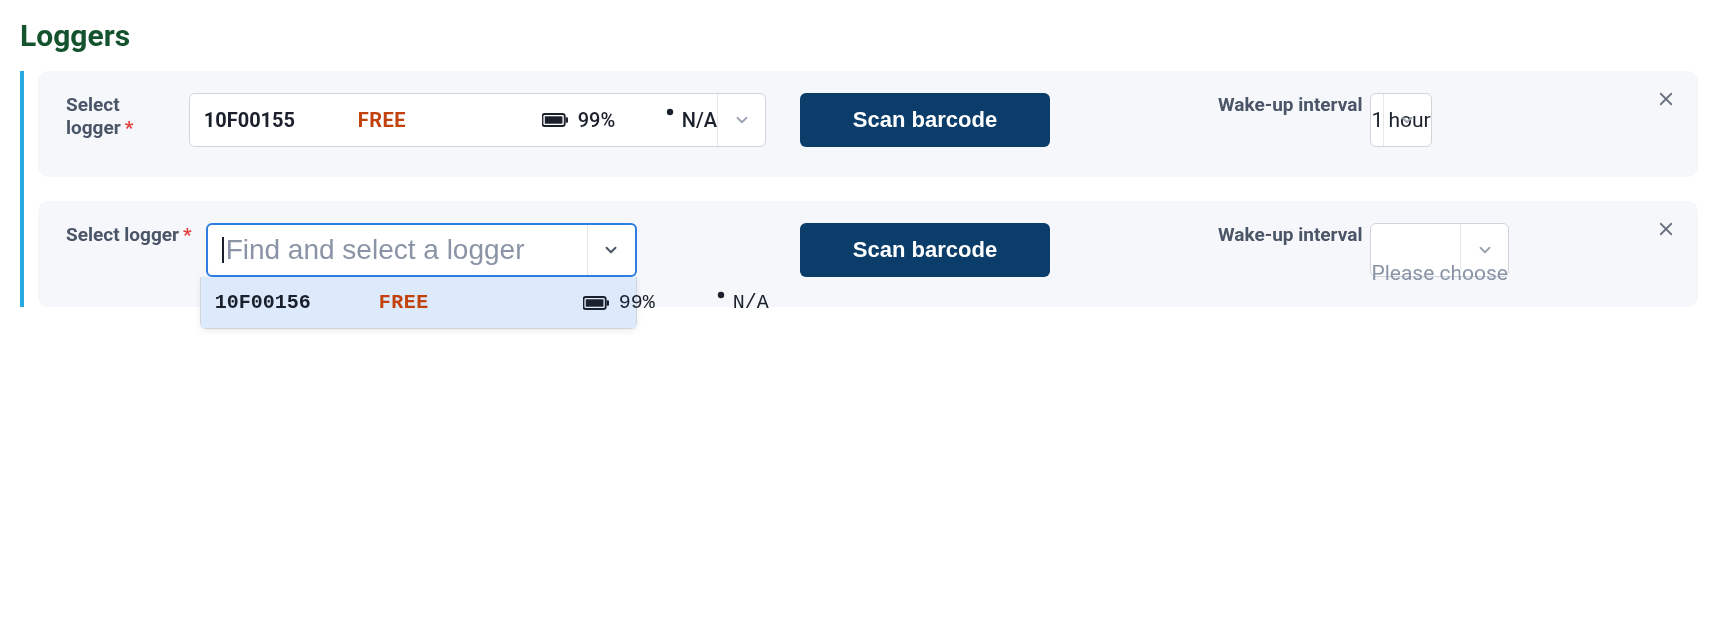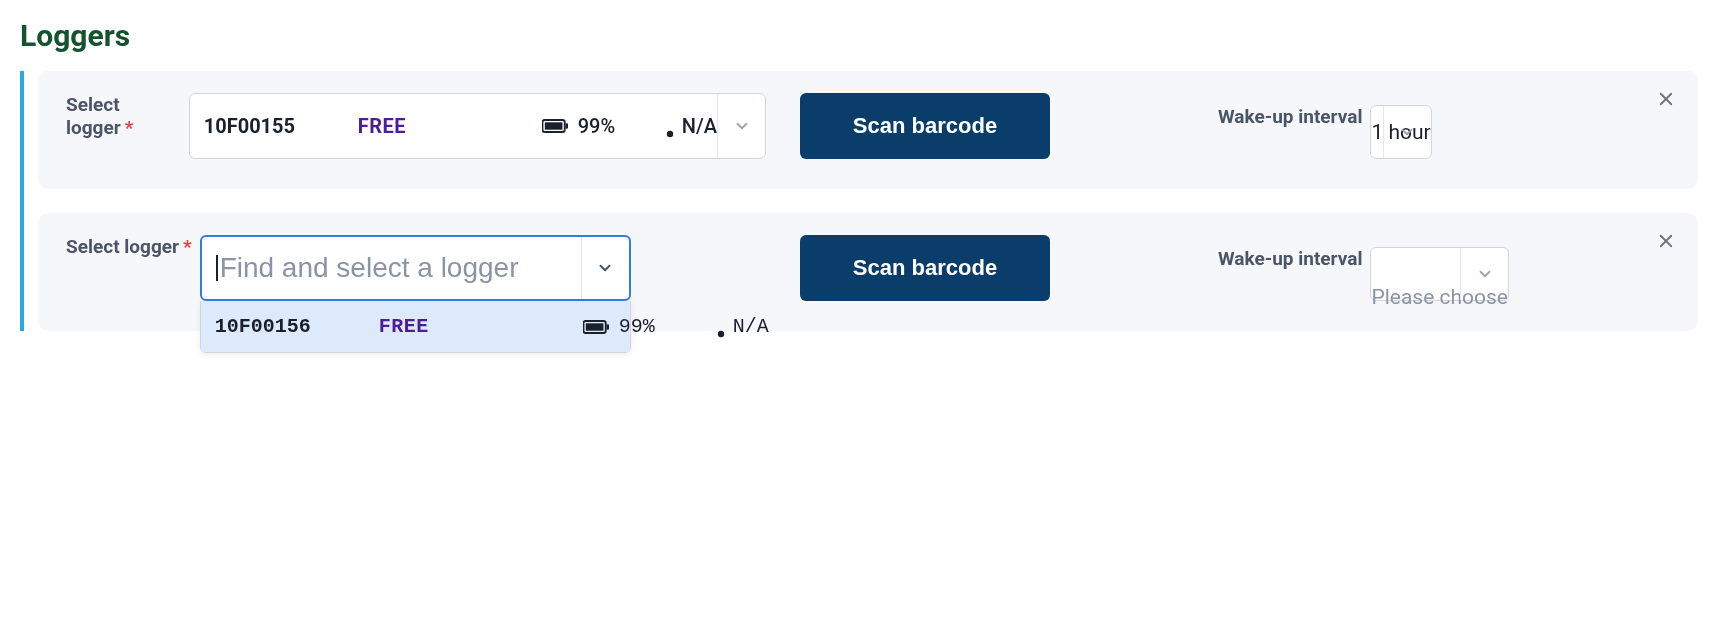--- a/index.html
+++ b/index.html
@@ -65,55 +65,56 @@
     font-size: 19px;
     font-weight: 700;
     color: #4a5568;
     margin-bottom: 4px;
   }
   .req { color: #e53e3e; margin-left:4px; }
   .select-box {
     background: #fff;
     border: 1px solid #d1d5db;
     border-radius: 6px;
-    height: 66px;
+    height: 54px;
     display: flex;
     align-items: center;
     padding: 0 0 0 14px;
     position: relative;
+    margin-left: 6px;
   }
   .select-box.focused {
     border: 2px solid #2f7de1;
   }
   .sel-value { flex:1; display:flex; align-items:center; gap: 14px; font-size:20px; }
   .sel-id { font-weight:700; color:#1a202c; flex:0 0 140px; }
-  .sel-status { color:#4c1d95; font-weight:700; flex:0 0 170px; letter-spacing:0.5px; }
+  .sel-status { color:#c2410c; font-weight:700; flex:0 0 170px; letter-spacing:0.5px; }
   .sel-batt { display:flex; align-items:center; gap:10px; color:#1a202c; font-weight:500; flex:0 0 110px; }
-  .sel-sig { display:flex; align-items:flex-end; gap:8px; color:#1a202c; font-weight:500; }
+  .sel-sig { display:flex; align-items:flex-start; gap:8px; color:#1a202c; font-weight:500; }
   .caret-wrap {
     width: 48px; height: 100%;
     border-left: 1px solid #e5e7eb;
     display:flex; align-items:center; justify-content:center;
     color:#9ca3af;
   }
   .placeholder-input {
     flex:1;
     border:none; outline:none;
     font-size: 28px;
     color:#1a202c;
     background:transparent;
     height:100%;
   }
   .placeholder-input::placeholder { color:#8a94a6; }
   .scan-btn {
     background:#0b3d6b;
     color:#fff;
     border:none;
     border-radius:6px;
-    height:66px;
+    height:54px;
     font-size:22px;
     font-weight:700;
     cursor:pointer;
     width:100%;
   }
   .wake-select {
     background:#fff;
     border:1px solid #d1d5db;
     border-radius:6px;
     height:54px;

